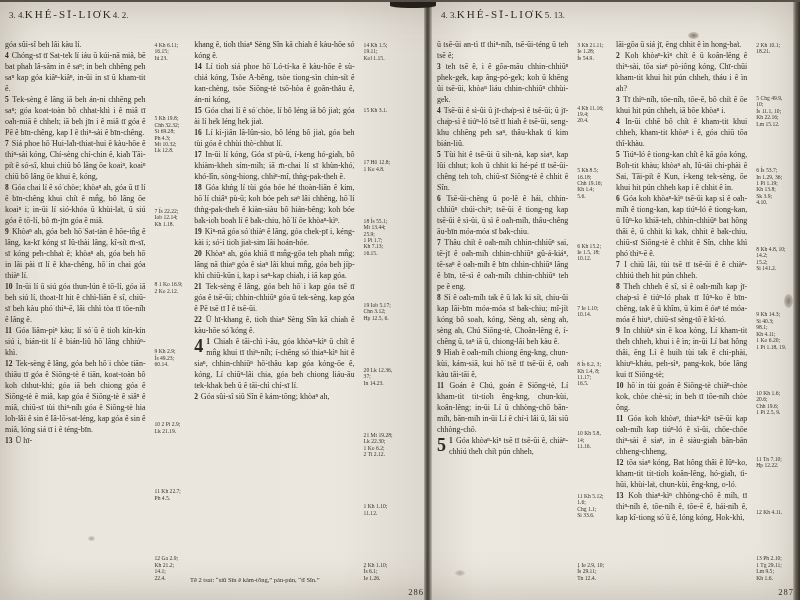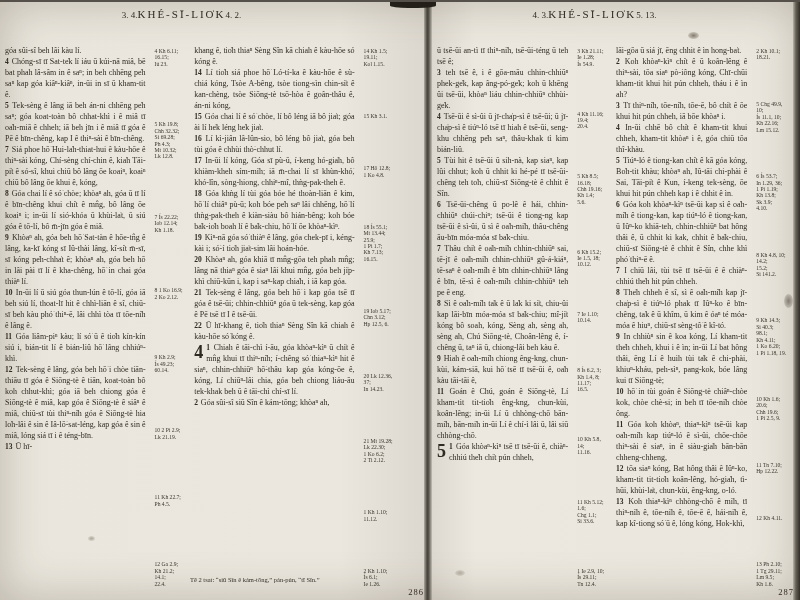--- a/index.html
+++ b/index.html
@@ -5,26 +5,26 @@
   *{margin:0;padding:0;box-sizing:border-box}
   html,body{width:800px;height:600px;overflow:hidden}
   body{background:#b9b5ac;font-family:"Liberation Serif","DejaVu Serif",serif;color:#2f2a22}
   .spread{position:relative;width:800px;height:600px;border-top:2px solid #55514a;
     background:linear-gradient(90deg,#d6d2c9 0,#e8e4db 2%,#eae6dd 50%,#e8e4db 96%,#d0ccc3 100%)}
   .spread::after{content:"";position:absolute;inset:0;pointer-events:none;
     box-shadow:inset 0 0 46px rgba(70,58,40,.28);z-index:9}
   .page{position:absolute;top:0;height:600px;padding:6px 4px 0 5px}
   .page-left{left:0;width:424px;background:linear-gradient(90deg,#eae6dd 0,#ebe7de 80%,#ddd8cf 100%)}
   .page-right{left:432px;width:362px;background:linear-gradient(90deg,#ded9d0 0,#ece8df 12%,#eae6dd 100%)}
-  .running-head{display:flex;justify-content:center;align-items:baseline;height:15px;font-size:9px}
+  .running-head{display:flex;justify-content:flex-start;align-items:baseline;height:15px;font-size:9px}
   .page-left .running-head{padding:0 66px 0 4px}
   .page-right .running-head{padding:0 42px 0 4px}
   .rh-title{letter-spacing:2px;font-size:11px}
   .rh-ref{font-size:9px}
-  .pagebody{display:flex;gap:8px;margin-top:22px;height:552px;overflow:hidden}
+  .pagebody{display:flex;gap:8px;margin-top:16px;height:552px;overflow:hidden}
   .textcol{overflow:hidden;font-size:8px;line-height:11px;text-align:justify}
   .page-left .textcol.c1{width:142px}
   .page-left .refcol.r1{width:33px}
   .page-left .textcol.c2{width:162px}
   .page-left .refcol.r2{width:58px}
   .page-right .textcol.c1{width:136px}
   .page-right .refcol.r1{width:33px}
   .page-right .textcol.c2{width:136px}
   .page-right .refcol.r2{width:36px}
   .verse{margin:0}

